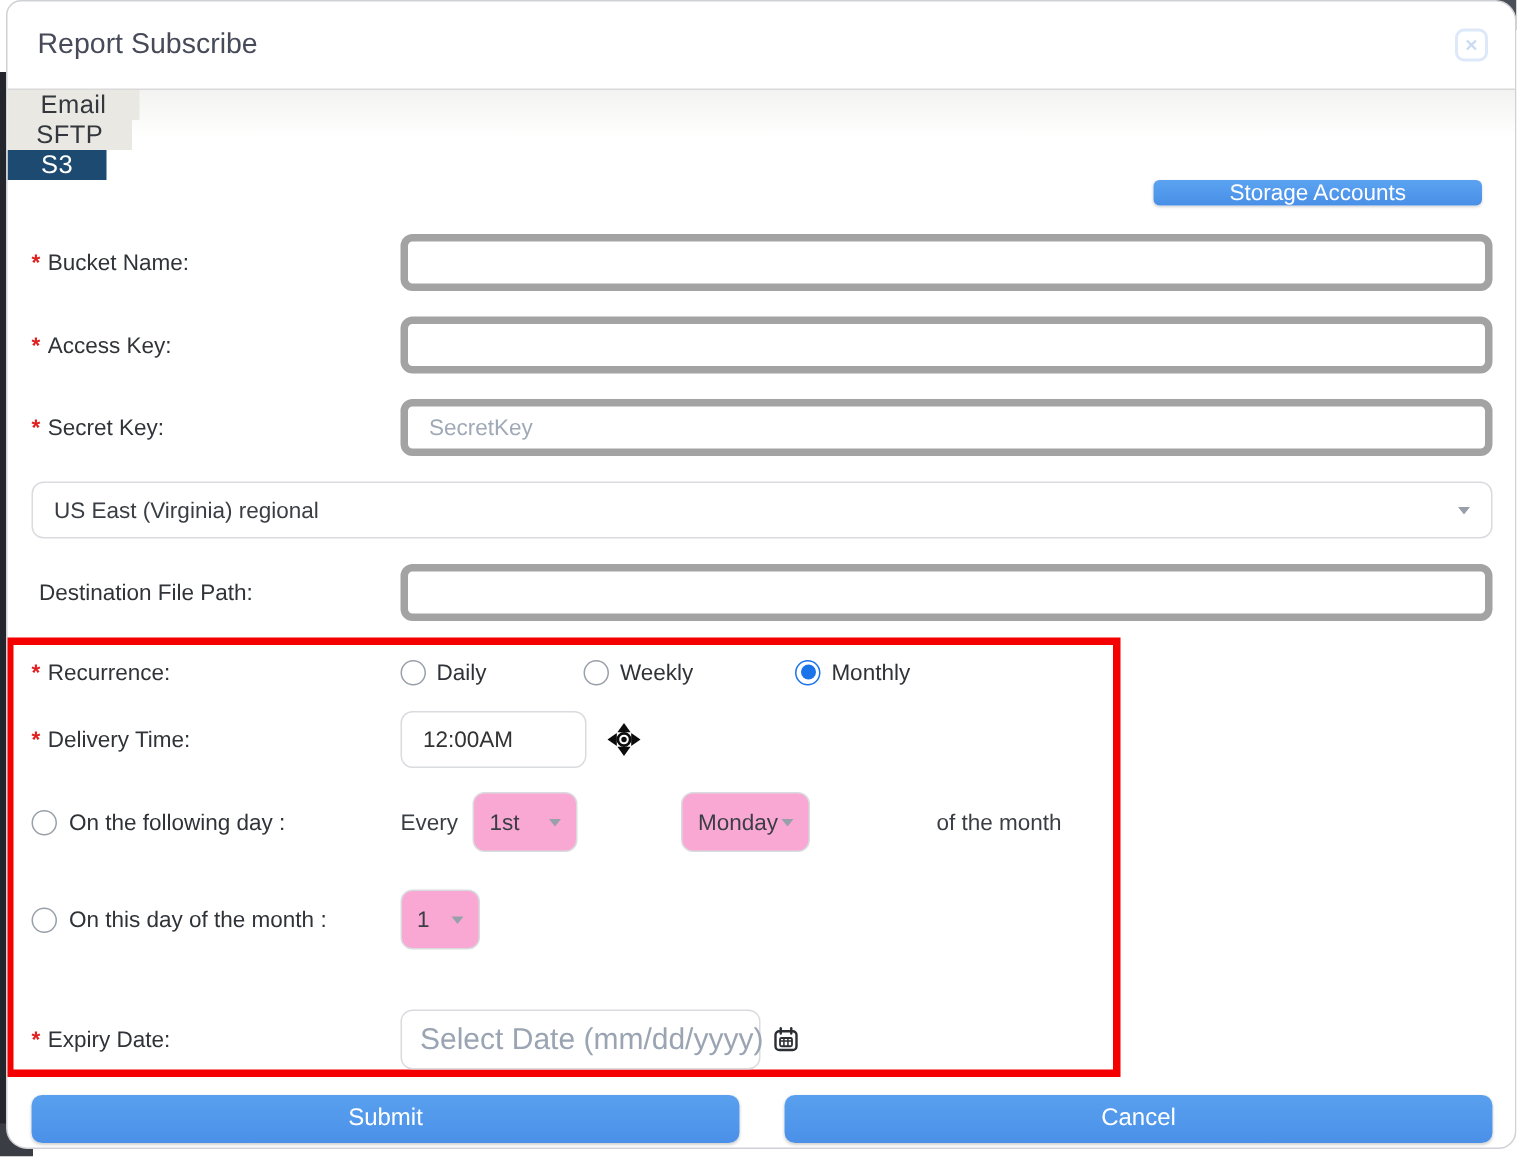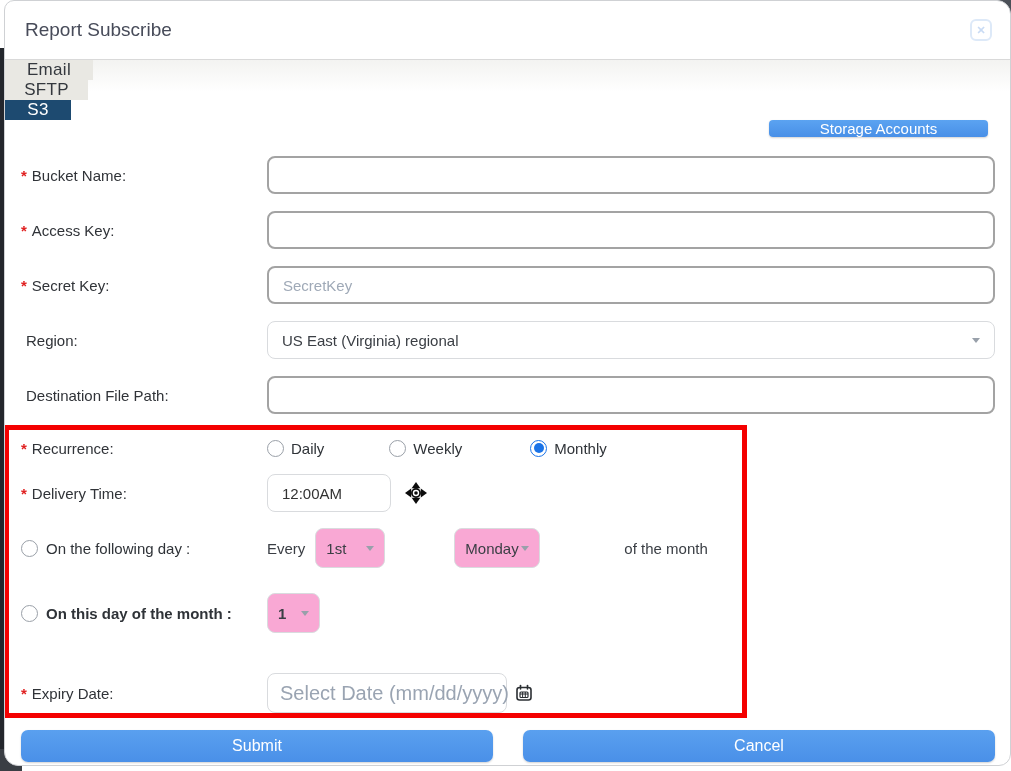--- a/index.html
+++ b/index.html
@@ -32,36 +32,36 @@
                  font-size:15px; display:flex; align-items:center; justify-content:center; cursor:pointer;
                  box-shadow:0 1px 2px rgba(0,0,0,.18); }
 
   .form { padding:38px 15px 0 16px; }
   .row { display:flex; align-items:center; margin-bottom:17px; }
   .row.last-plain { margin-bottom:11px; }
   .f-label { flex:0 0 246px; font-size:15px; color:#303338; display:flex; align-items:center; }
   .req { color:#e02020; margin-right:5px; font-size:15px; font-weight:bold; }
   .req.hidden { visibility:hidden; }
 
-  .text-input { flex:1; height:38px; border:2px solid #a3a3a3; border-radius:8px; padding:0 14px;
+  .text-input { flex:1; height:38px; border:5px solid #a3a3a3; border-radius:8px; padding:0 14px;
                 font-size:15px; color:#333; outline:none; background:#fff; }
   .text-input::placeholder { color:#9fa9b7; opacity:1; }
 
   .select-box { flex:1; height:38px; border:1px solid #d9dbde; border-radius:8px; padding:0 14px;
                 font-size:15px; color:#3a3e44; display:flex; align-items:center; cursor:pointer; background:#fff; }
   .caret { width:0; height:0; border-left:4.5px solid transparent; border-right:4.5px solid transparent;
            border-top:5px solid #98a0aa; margin-left:auto; flex:none; }
 
   .hl-box { margin:11px 0 0 -17px; width:743px; border:5px solid #f40000; padding:6px 0 0 12px; background:transparent; }
 
   .r-row { display:flex; align-items:center; }
   .rec-row { height:24px; }
   .deliv-row { margin-top:14px; height:38px; }
   .follow-row { margin-top:16px; height:40px; }
-  .dom-row { margin-top:25px; height:40px;font-weight:bold; }
+  .dom-row { margin-top:25px; height:40px; }
   .expiry-row { margin-top:40px; height:40px; margin-bottom:0; }
 
   .radio { width:17px; height:17px; border:1.5px solid #9aa0a8; border-radius:50%; background:#fff;
            flex:none; cursor:pointer; position:relative; }
   .radio.checked { border-color:#1a73e8; }
   .radio.checked::after { content:""; position:absolute; inset:2.5px; background:#1a73e8; border-radius:50%; }
 
   .opt { display:flex; align-items:center; font-size:15px; color:#2f3338; }
   .opt .radio { margin-right:7px; }
   .opt-daily { margin-right:65px; }
@@ -134,24 +134,20 @@
 
     <div class="row">
       <span class="f-label">
         <span class="req">*</span>
         <span>Secret Key:</span>
       </span>
       <input class="text-input" type="text" placeholder="SecretKey" style="">
     </div>
 
     <div class="row">
-      <span class="f-label">
-        <span class="req hidden"></span>
-        <span>Region:</span>
-      </span>
       <div class="select-box">
         <span>US East (Virginia) regional</span>
         <span class="caret"></span>
       </div>
     </div>
 
     <div class="row last-plain">
       <span class="f-label">
         <span class="req hidden"></span>
         <span>Destination File Path:</span>

